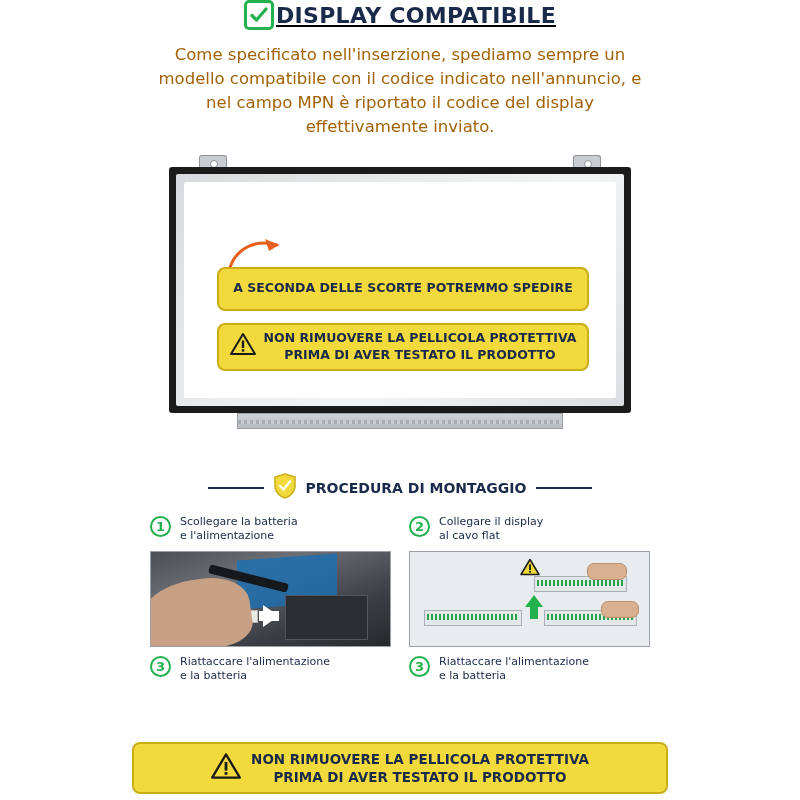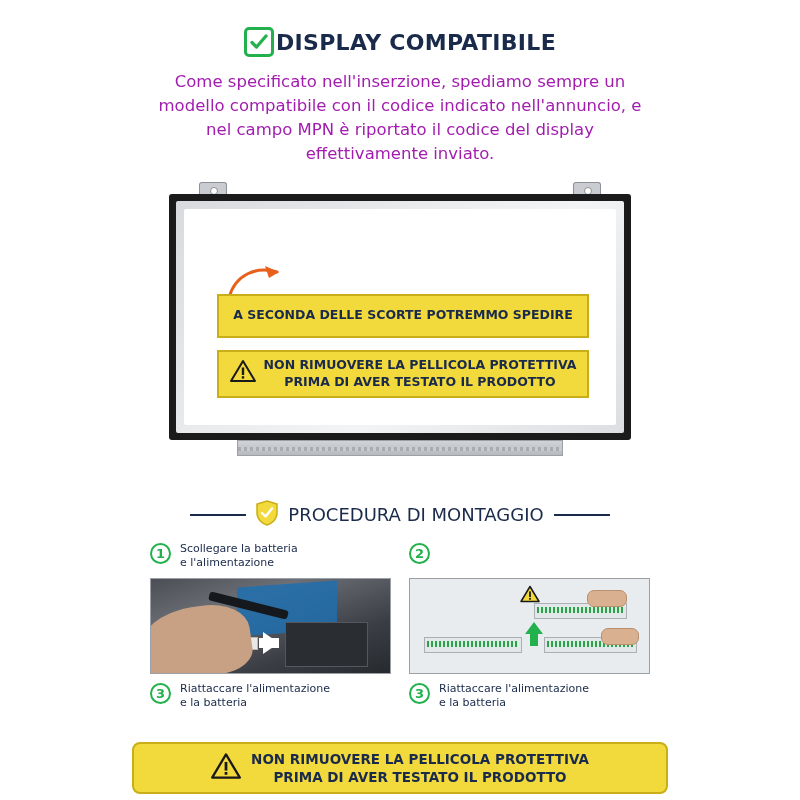--- a/index.html
+++ b/index.html
@@ -28,21 +28,21 @@
     height: 800px;
     background: #ffffff;
   }
 
   
   .header-row {
     display: flex;
     align-items: center;
     justify-content: center;
     gap: 2px;
-    padding-top: 27px;
+    text-decoration: underline;
   }
   .check-badge {
     width: 30px;
     height: 30px;
     border-radius: 5px;
     background: #ffffff;
     border: 3px solid #22b14c;
     box-sizing: border-box;
     display: flex;
     align-items: center;
@@ -54,21 +54,21 @@
     font-weight: bold;
     color: #1a2a4a;
     letter-spacing: 0.3px;
   }
   .intro {
     margin: 13px auto 12px;
     width: 500px;
     text-align: center;
     font-size: 16.5px;
     line-height: 1.45;
-    color: #a21caf;
+    color: #a16207;
   }
 
   
   .panel-wrap {
     position: relative;
     margin: 16px auto 0;
     width: 510px;
     height: 300px;
   }
   .panel-tab {
@@ -138,21 +138,21 @@
     height: 4px;
     background: repeating-linear-gradient(90deg,#a9acb1 0 3px, #c8cbcf 3px 6px);
   }
 
   
   .callout {
     position: absolute;
     box-sizing: border-box;
     background: #f2d93c;
     border: 2px solid #c9ae18;
-    border-radius: 0;
+    border-radius: 8px;
     color: #1a2a4a;
     font-weight: bold;
     text-align: center;
     font-size: 12.5px;
     line-height: 1.35;
     display: flex;
     align-items: center;
     justify-content: center;
     padding: 6px 8px;
   }
@@ -186,22 +186,22 @@
     gap: 10px;
     margin-top: 18px;
   }
   .proc-rule {
     height: 2px;
     background: #1a2a4a;
     flex: 1 1 auto;
     max-width: 56px;
   }
   .proc-title {
-    font-size: 18px;
-    font-weight: normal;
+    font-size: 14px;
+    font-weight: bold;
     color: #1a2a4a;
     white-space: nowrap;
   }
   .steps-grid {
     margin: 12px auto 0;
     width: 500px;
     display: grid;
     grid-template-columns: 1fr 1fr;
     column-gap: 18px;
     row-gap: 8px;
@@ -449,20 +449,24 @@
       <div class="step">
         <span class="step-num">1</span>
         <span class="step-text">
           <span>Scollegare la batteria</span><br>
           <span>e l'alimentazione</span>
         </span>
       </div>
 
       <div class="step">
         <span class="step-num">2</span>
+        <span class="step-text">
+          <span>Collegare il display</span><br>
+          <span>al cavo flat</span>
+        </span>
       </div>
 
       <div class="photo photo-left">
         <div class="pcb"></div>
         <div class="pcb2"></div>
         <div class="conn-tag"></div>
         <div class="hand"></div>
         <div class="tool"></div>
         <div class="white-arrow"></div>
       </div>

